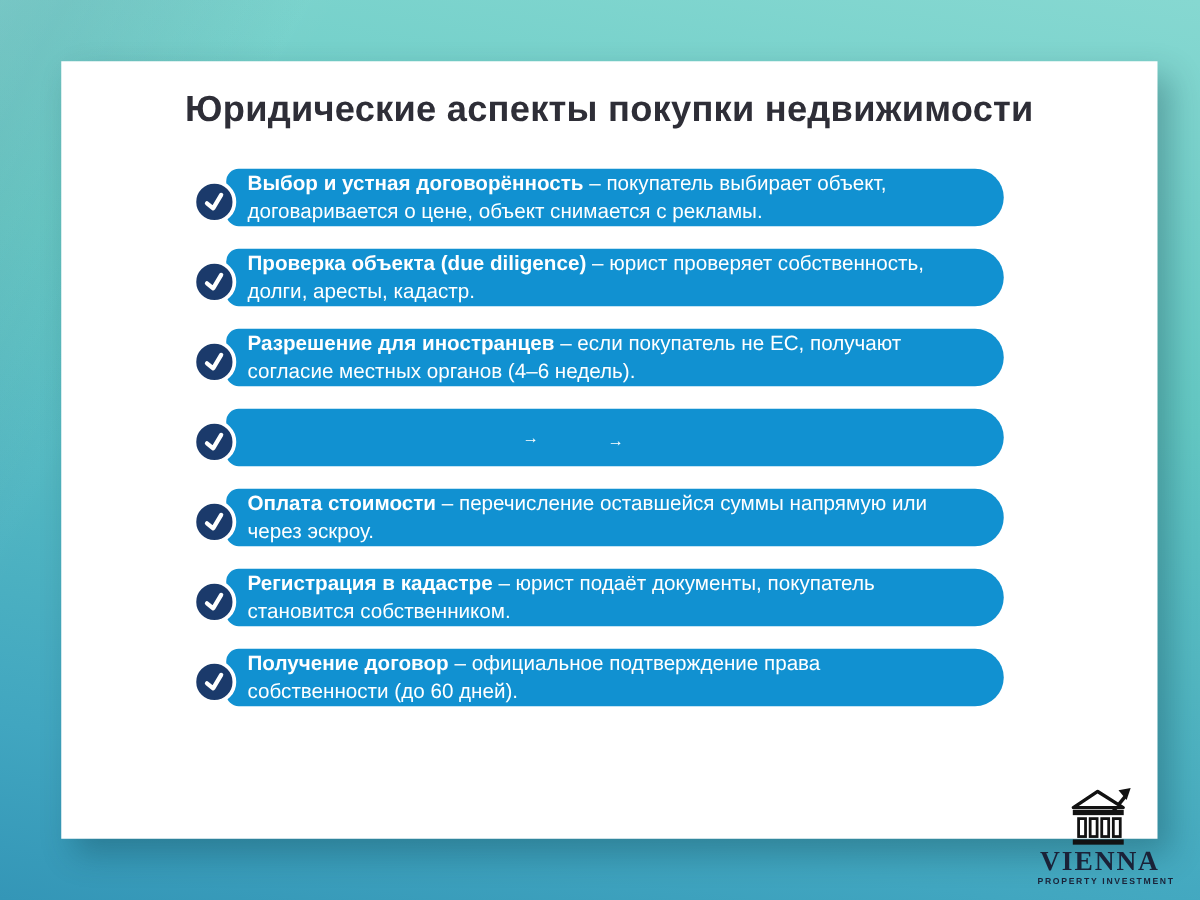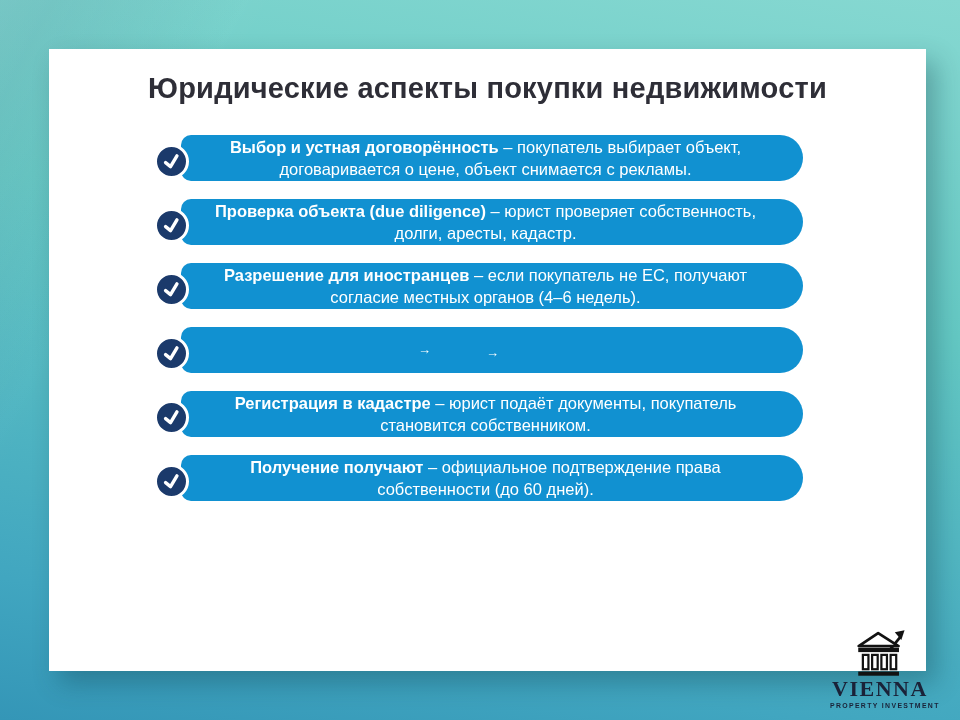--- a/index.html
+++ b/index.html
@@ -25,21 +25,21 @@
     font-size:29px;font-weight:bold;color:var(--title_text,#2e2e37);
     letter-spacing:0.2px;
   }
   .steps{position:absolute;left:132px;top:86px;width:622px;}
   .step{position:relative;height:46px;margin-bottom:18px;}
   .banner{
     position:absolute;inset:0;background:var(--accent,#1191d1);
     border-radius:10px 23px 23px 10px;color:var(--banner_text,#fff);
     display:flex;align-items:center;
     padding:0 30px 0 17px;box-sizing:border-box;
-    font-size:16.5px;line-height:22px;overflow:hidden;text-align:center;
+    font-size:16.5px;line-height:22px;overflow:hidden;
   }
   .banner .bt{font-weight:bold;}
   .badge{
     position:absolute;left:-27px;top:9px;width:29px;height:29px;
     background:var(--badge,#1b3a6b);border:3.5px solid #fff;border-radius:50%;
     z-index:2;display:flex;align-items:center;justify-content:center;
   }
   .badge svg{width:19px;height:19px;transform:rotate(-6deg);}
   .stray-arrow{
     position:absolute;color:#fff;font-size:13px;line-height:13px;z-index:3;
@@ -112,41 +112,52 @@
           <svg viewBox="0 0 19 19">
               <path d="M3.5 10 L8 14.5 L15.5 4.5" fill="none" stroke="#fff" stroke-width="3.4" stroke-linecap="round" stroke-linejoin="round"></path>
             </svg>
         </span>
         <div class="banner">
           <span class="stray-arrow a1">→</span>
           <span class="stray-arrow a2">→</span>
         </div>
       </div>
 
+      <div class="step">
+        <span class="badge">
+          <svg viewBox="0 0 19 19">
+              <path d="M3.5 10 L8 14.5 L15.5 4.5" fill="none" stroke="#fff" stroke-width="3.4" stroke-linecap="round" stroke-linejoin="round"></path>
+            </svg>
+        </span>
+        <div class="banner">
+          <div class="txt"><span class="bt">Оплата стоимости</span>
+            <span class="bd">– перечисление оставшейся суммы напрямую или через эскроу.</span></div>
+        </div>
+      </div>
 
       <div class="step">
         <span class="badge">
           <svg viewBox="0 0 19 19">
               <path d="M3.5 10 L8 14.5 L15.5 4.5" fill="none" stroke="#fff" stroke-width="3.4" stroke-linecap="round" stroke-linejoin="round"></path>
             </svg>
         </span>
         <div class="banner">
           <div class="txt"><span class="bt">Регистрация в кадастре</span>
             <span class="bd">– юрист подаёт документы, покупатель становится собственником.</span></div>
         </div>
       </div>
 
       <div class="step">
         <span class="badge">
           <svg viewBox="0 0 19 19">
               <path d="M3.5 10 L8 14.5 L15.5 4.5" fill="none" stroke="#fff" stroke-width="3.4" stroke-linecap="round" stroke-linejoin="round"></path>
             </svg>
         </span>
         <div class="banner">
-          <div class="txt"><span class="bt">Получение получают</span>
+          <div class="txt"><span class="bt">Получение договор</span>
             <span class="bd">– официальное подтверждение права собственности (до 60 дней).</span></div>
         </div>
       </div>
 
     </div>
   </div>
 
   <div class="logo">
     <svg class="logo-icon" viewBox="0 0 54 50">
       <path d="M37 22 L49 7" fill="none" stroke="#121212" stroke-width="3"></path>

